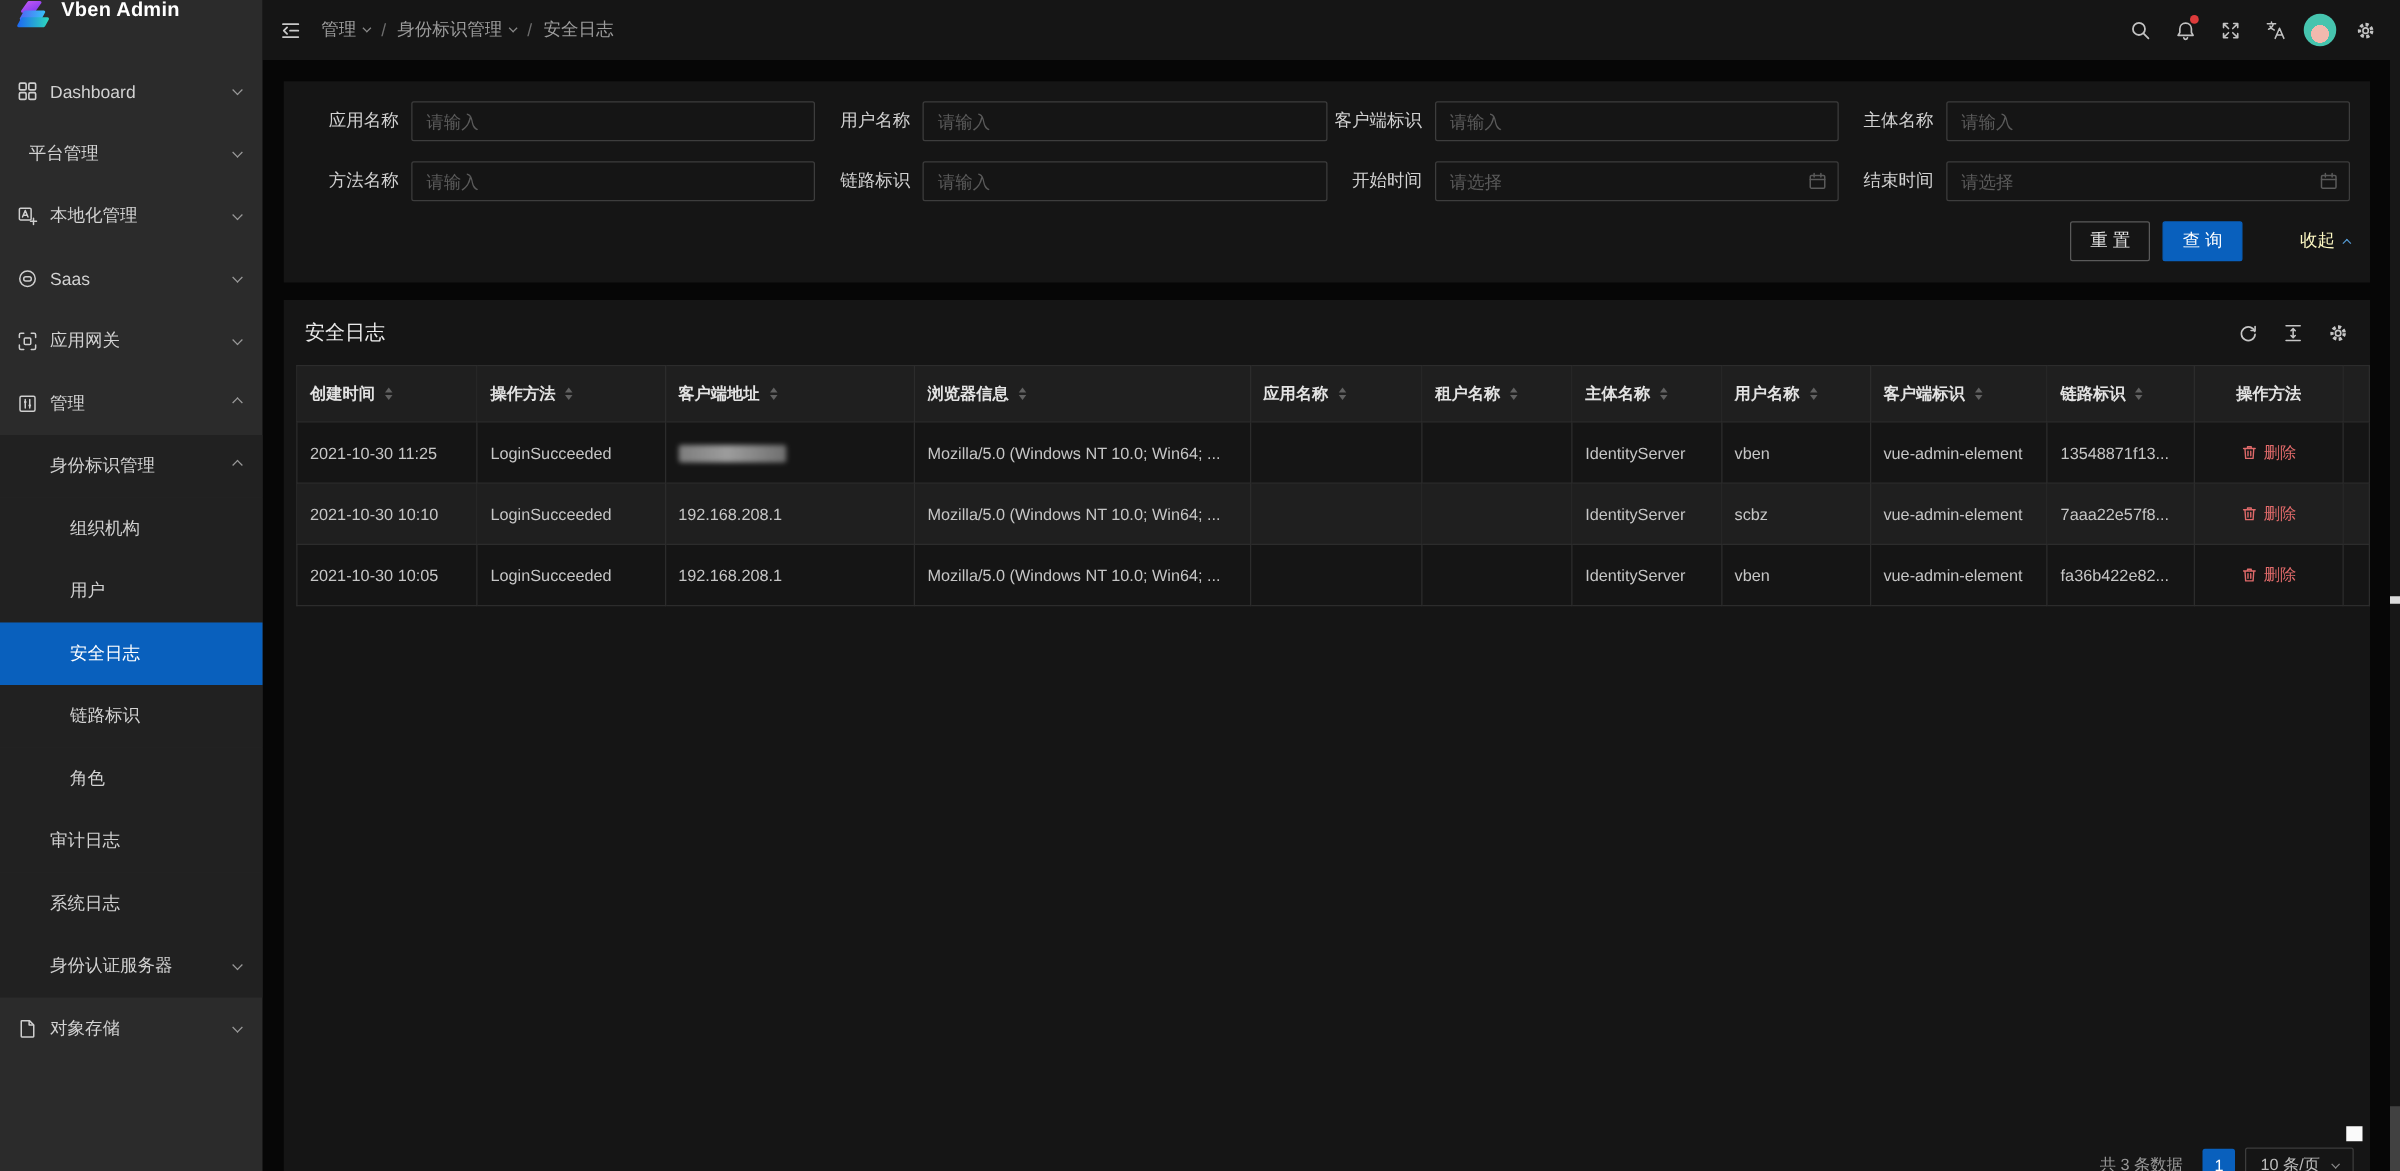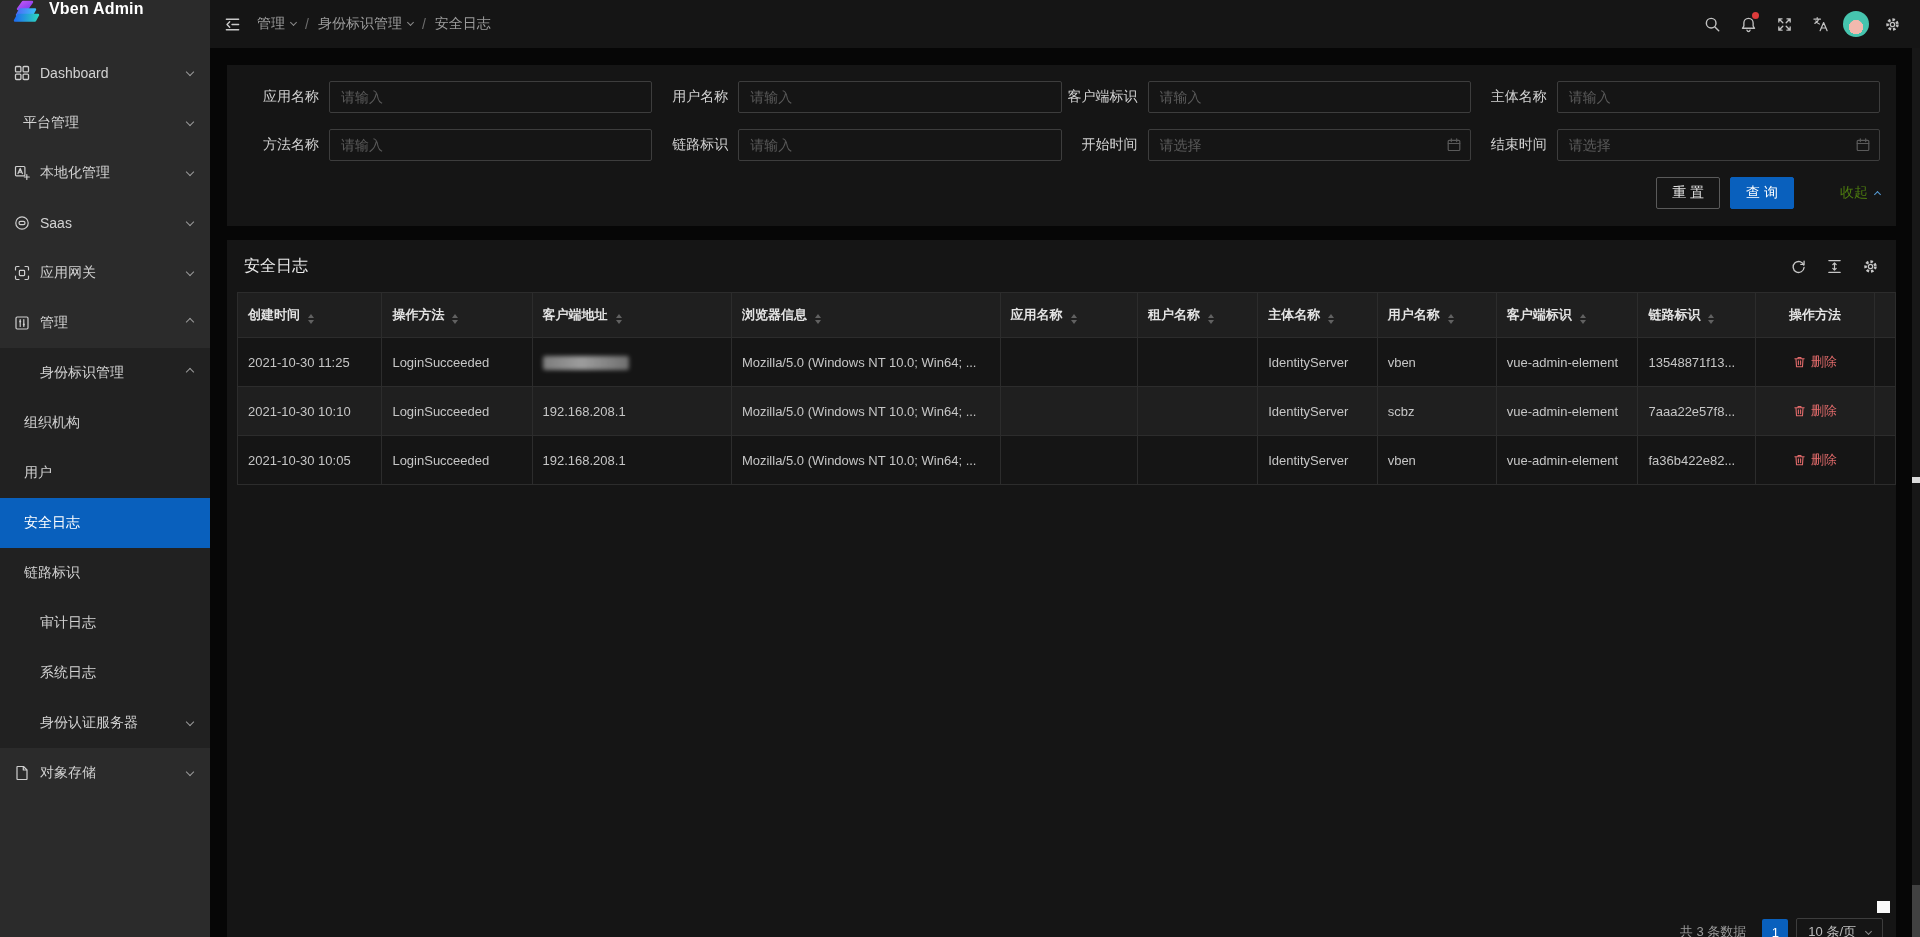--- a/index.html
+++ b/index.html
@@ -7,21 +7,21 @@
     font-family:"Liberation Sans","DejaVu Sans",sans-serif; position:relative; }
 
   
   .sidebar { position:absolute; left:0; top:0; width:210px; height:937px; background:#2b2b2b; z-index:6; }
   .logo { height:48px; display:flex; align-items:flex-start; padding-left:13px; gap:9px; cursor:pointer; }
   .logo-text { color:#fff; font-size:16px; font-weight:bold; letter-spacing:.2px; }
   .menu-item { height:50px; display:flex; align-items:center; color:#d2d2d2; font-size:14px; position:relative; cursor:pointer; }
   .menu-item.lvl1 { padding-left:14px; }
   .menu-item.lvl1.noicon { padding-left:23px; }
   .menu-item.lvl2 { padding-left:40px; }
-  .menu-item.lvl3 { padding-left:24px; }
+  .menu-item.lvl3 { padding-left:56px; }
   .menu-item.sub { background:#212121; }
   .menu-item.active { background:#0960bd; color:#fff; }
   .mi-icon { width:16px; height:16px; margin-right:10px; display:inline-flex; color:#cfcfcf; flex:none; }
   .mi-icon svg { width:16px; height:16px; }
   .menu-item > .chev { position:absolute; right:17px; top:50%; margin-top:-4px; }
 
   .chev { display:inline-block; width:6px; height:6px; border-right:1.5px solid #9a9a9a; border-bottom:1.5px solid #9a9a9a; }
   .chev.down { transform:rotate(45deg); }
   .chev.up { transform:rotate(-135deg); }
 
@@ -65,21 +65,21 @@
   .card-title { color:#eaeaea; font-size:16px; }
   .toolbar { display:flex; align-items:center; gap:19px; color:#c6c6c6; }
   .toolbar .tool { display:flex; cursor:pointer; }
   .toolbar svg { width:17px; height:17px; }
 
   table.grid { border-collapse:collapse; table-layout:fixed; margin-left:10px; }
   .grid th, .grid td { border:1px solid #2c2c2c; padding:0 10px; white-space:nowrap; overflow:hidden; }
   .grid th { height:45px; background:#1f1f1f; color:#e3e3e3; font-size:13px; font-weight:bold; text-align:left; }
   .grid td { height:49px; color:#c6c6c6; font-size:13px; }
   .grid tbody tr:nth-child(2) { background:#1f1f1f; }
-  .th-inner { display:flex; align-items:flex-end; }
+  .th-inner { display:flex; align-items:center; }
   th.center .th-inner { justify-content:center; }
   td.center { text-align:center; }
   .sorter { display:inline-flex; flex-direction:column; margin-left:8px; gap:2px; }
   .caret { width:0; height:0; border-left:3.5px solid transparent; border-right:3.5px solid transparent; }
   .caret.up { border-bottom:4px solid #616161; }
   .caret.dn { border-top:4px solid #616161; }
   .redacted { display:inline-block; width:86px; height:14px; border-radius:2px; vertical-align:middle;
     background:linear-gradient(90deg,#8f8f8f,#b5b5b5 45%,#7f7f7f); filter:blur(2px); opacity:.85; }
   .del-link { background:none; border:none; display:inline-flex; align-items:center; gap:5px; font-size:13px; cursor:pointer; font-family:inherit; }
   .del-link svg { width:13px; height:14px; }
@@ -192,20 +192,23 @@
       </div>
       <div class="menu-item lvl3 noicon sub">
         <span class="mi-label">用户</span>
       </div>
       <div class="menu-item lvl3 noicon sub active">
         <span class="mi-label">安全日志</span>
       </div>
       <div class="menu-item lvl3 noicon sub">
         <span class="mi-label">链路标识</span>
       </div>
+      <div class="menu-item lvl3 noicon sub">
+        <span class="mi-label">角色</span>
+      </div>
       <div class="menu-item lvl2 noicon sub">
         <span class="mi-label">审计日志</span>
       </div>
       <div class="menu-item lvl2 noicon sub">
         <span class="mi-label">系统日志</span>
       </div>
       <div class="menu-item lvl2 noicon sub">
         <span class="mi-label">身份认证服务器</span>
         <i class="chev down"></i>
       </div>
@@ -341,21 +344,21 @@
             <span class="cal-icon"><svg width="16" height="16" viewBox="0 0 16 16" fill="none" stroke="currentColor" stroke-width="1.2" stroke-linecap="round">
                 <rect x="2.2" y="3.3" width="11.6" height="10.2" rx="1"></rect>
                 <path d="M2.2 6.5h11.6M5.3 1.8v2.8M10.7 1.8v2.8"></path>
               </svg></span>
           </span>
         </div>
       </div>
     <div class="form-actions">
       <button class="btn btn-reset">重 置</button>
       <button class="btn btn-primary" id="btn-search" style="background: rgb(9, 96, 189); border-color: rgb(9, 96, 189);">查 询</button>
-      <span class="collapse-link" id="collapse-link" style="color: #4d7c0f; padding-left: 32px;">
+      <span class="collapse-link" id="collapse-link" style="color: #fef9c3; padding-left: 32px;">
         <span>收起</span>
         <i class="chev up" style="border-color: rgb(86, 156, 214);"></i>
       </span>
     </div>
   </section>
 
   <section class="card table-card">
     <div class="card-head">
       <span class="card-title">安全日志</span>
       <div class="toolbar">

